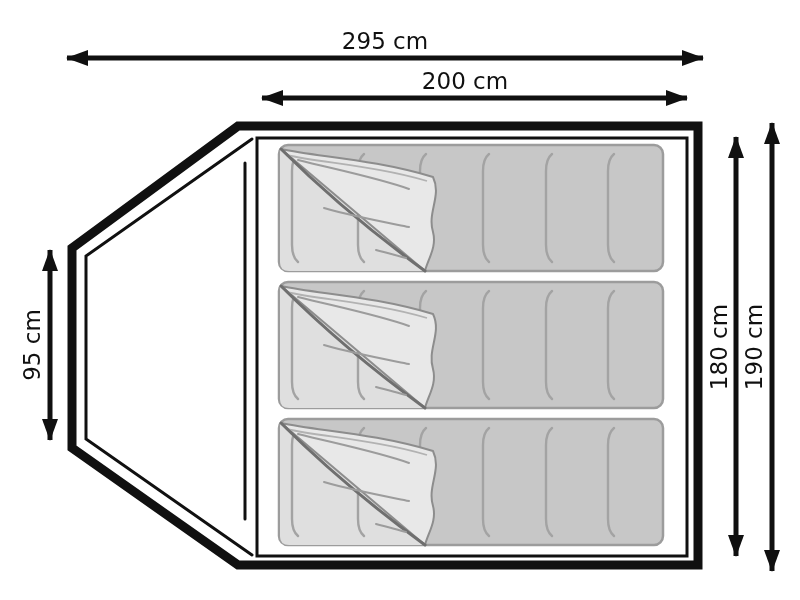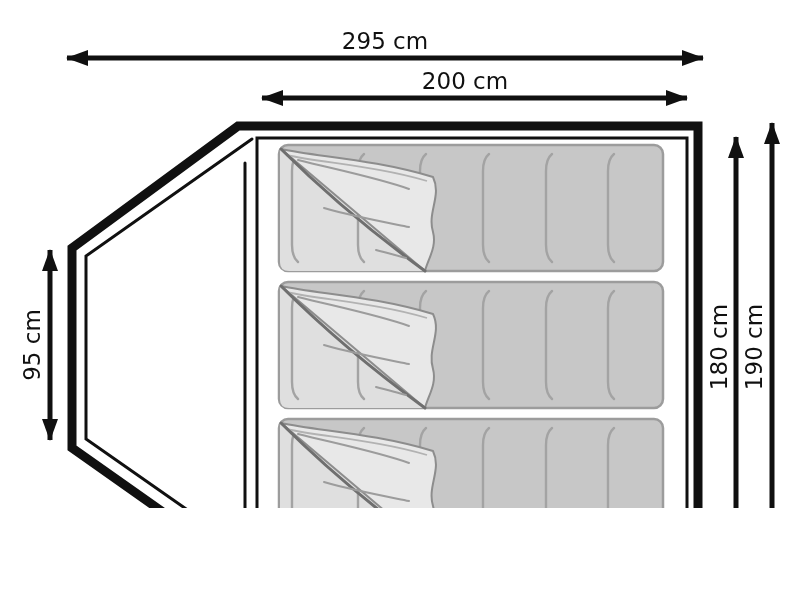--- a/index.html
+++ b/index.html
@@ -2,21 +2,21 @@
 <html><head>
 <meta charset="utf-8">
 <style>
   html, body {
     margin: 0;
     padding: 0;
     background: #ffffff;
   }
   .stage {
     width: 800px;
-    height: 508px;
+    height: 600px;
     position: relative;
     background: #ffffff;
     overflow: hidden;
   }
   svg { display: block; }
   .dim-text {
     font-family: "DejaVu Sans", "Liberation Sans", sans-serif;
     font-size: 23px;
     fill: #101010;
   }

